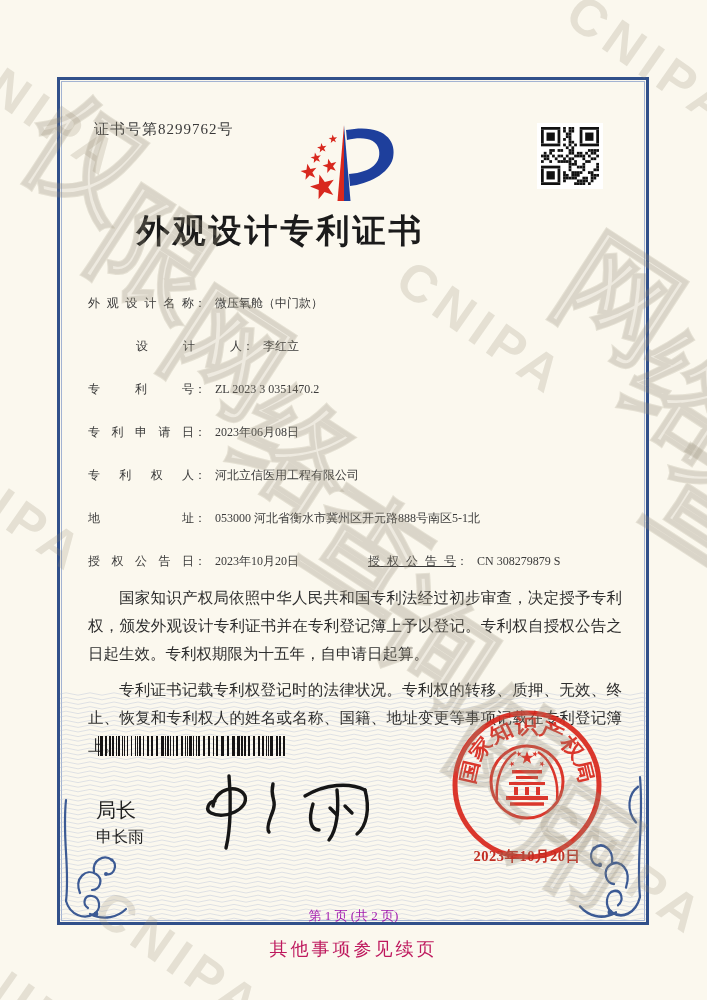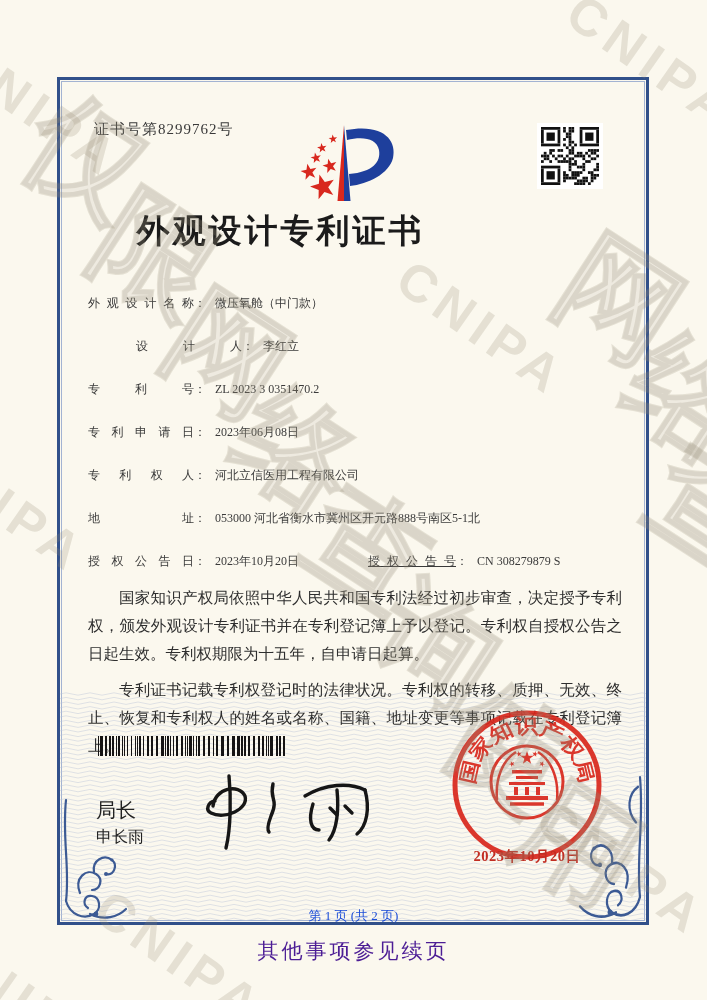--- a/index.html
+++ b/index.html
@@ -50,23 +50,23 @@
   .paras p + p{margin-top:8px;}
   .barcode{position:absolute;left:98px;top:736px;line-height:0;}
   .director-title{position:absolute;left:96px;top:797px;font-size:20px;font-family:"Liberation Sans", sans-serif;color:#222;}
   .director-name{position:absolute;left:96px;top:827px;font-size:16px;font-family:"Liberation Sans", sans-serif;color:#222;}
   .signature{position:absolute;left:185px;top:766px;}
   .seal{position:absolute;left:442px;top:700px;}
   .seal-date{
     position:absolute;left:448px;top:847px;width:158px;text-align:center;
     font-size:14.5px;color:#c22d22;font-weight:bold;letter-spacing:0.5px;
   }
-  .page-num{position:absolute;left:0;top:907px;width:707px;text-align:center;font-size:13px;color:#1d4ed8;}
+  .page-num{position:absolute;left:0;top:907px;width:707px;text-align:center;font-size:13px;color:#a21caf;}
   .cont-note{position:absolute;left:0;top:937px;width:707px;text-align:center;
-    font-size:21px;letter-spacing:3px;color:#4c1d95;}
+    font-size:18px;letter-spacing:3px;color:#be185d;}
 </style>
 </head>
 <body>
 
 <div class="frame">
   <div class="frame-inner"></div>
 </div>
 <svg class="waves" width="586" height="232" viewBox="0 0 586 232" id="waves-svg">
     <path d="M0,4.0 q6,-2.4 12,0 q6,2.4 12,0 q6,-2.4 12,0 q6,2.4 12,0 q6,-2.4 12,0 q6,2.4 12,0 q6,-2.4 12,0 q6,2.4 12,0 q6,-2.4 12,0 q6,2.4 12,0 q6,-2.4 12,0 q6,2.4 12,0 q6,-2.4 12,0 q6,2.4 12,0 q6,-2.4 12,0 q6,2.4 12,0 q6,-2.4 12,0 q6,2.4 12,0 q6,-2.4 12,0 q6,2.4 12,0 q6,-2.4 12,0 q6,2.4 12,0 q6,-2.4 12,0 q6,2.4 12,0 q6,-2.4 12,0 q6,2.4 12,0 q6,-2.4 12,0 q6,2.4 12,0 q6,-2.4 12,0 q6,2.4 12,0 q6,-2.4 12,0 q6,2.4 12,0 q6,-2.4 12,0 q6,2.4 12,0 q6,-2.4 12,0 q6,2.4 12,0 q6,-2.4 12,0 q6,2.4 12,0 q6,-2.4 12,0 q6,2.4 12,0 q6,-2.4 12,0 q6,2.4 12,0 q6,-2.4 12,0 q6,2.4 12,0 q6,-2.4 12,0 q6,2.4 12,0 q6,-2.4 12,0 q6,2.4 12,0 q6,-2.4 12,0 q6,2.4 12,0" fill="none" stroke="#b9c3d8" stroke-width="0.8" opacity="0.55"></path>
     <path d="M0,8.6 q6,-2.4 12,0 q6,2.4 12,0 q6,-2.4 12,0 q6,2.4 12,0 q6,-2.4 12,0 q6,2.4 12,0 q6,-2.4 12,0 q6,2.4 12,0 q6,-2.4 12,0 q6,2.4 12,0 q6,-2.4 12,0 q6,2.4 12,0 q6,-2.4 12,0 q6,2.4 12,0 q6,-2.4 12,0 q6,2.4 12,0 q6,-2.4 12,0 q6,2.4 12,0 q6,-2.4 12,0 q6,2.4 12,0 q6,-2.4 12,0 q6,2.4 12,0 q6,-2.4 12,0 q6,2.4 12,0 q6,-2.4 12,0 q6,2.4 12,0 q6,-2.4 12,0 q6,2.4 12,0 q6,-2.4 12,0 q6,2.4 12,0 q6,-2.4 12,0 q6,2.4 12,0 q6,-2.4 12,0 q6,2.4 12,0 q6,-2.4 12,0 q6,2.4 12,0 q6,-2.4 12,0 q6,2.4 12,0 q6,-2.4 12,0 q6,2.4 12,0 q6,-2.4 12,0 q6,2.4 12,0 q6,-2.4 12,0 q6,2.4 12,0 q6,-2.4 12,0 q6,2.4 12,0 q6,-2.4 12,0 q6,2.4 12,0 q6,-2.4 12,0 q6,2.4 12,0" fill="none" stroke="#b9c3d8" stroke-width="0.8" opacity="0.55"></path>

